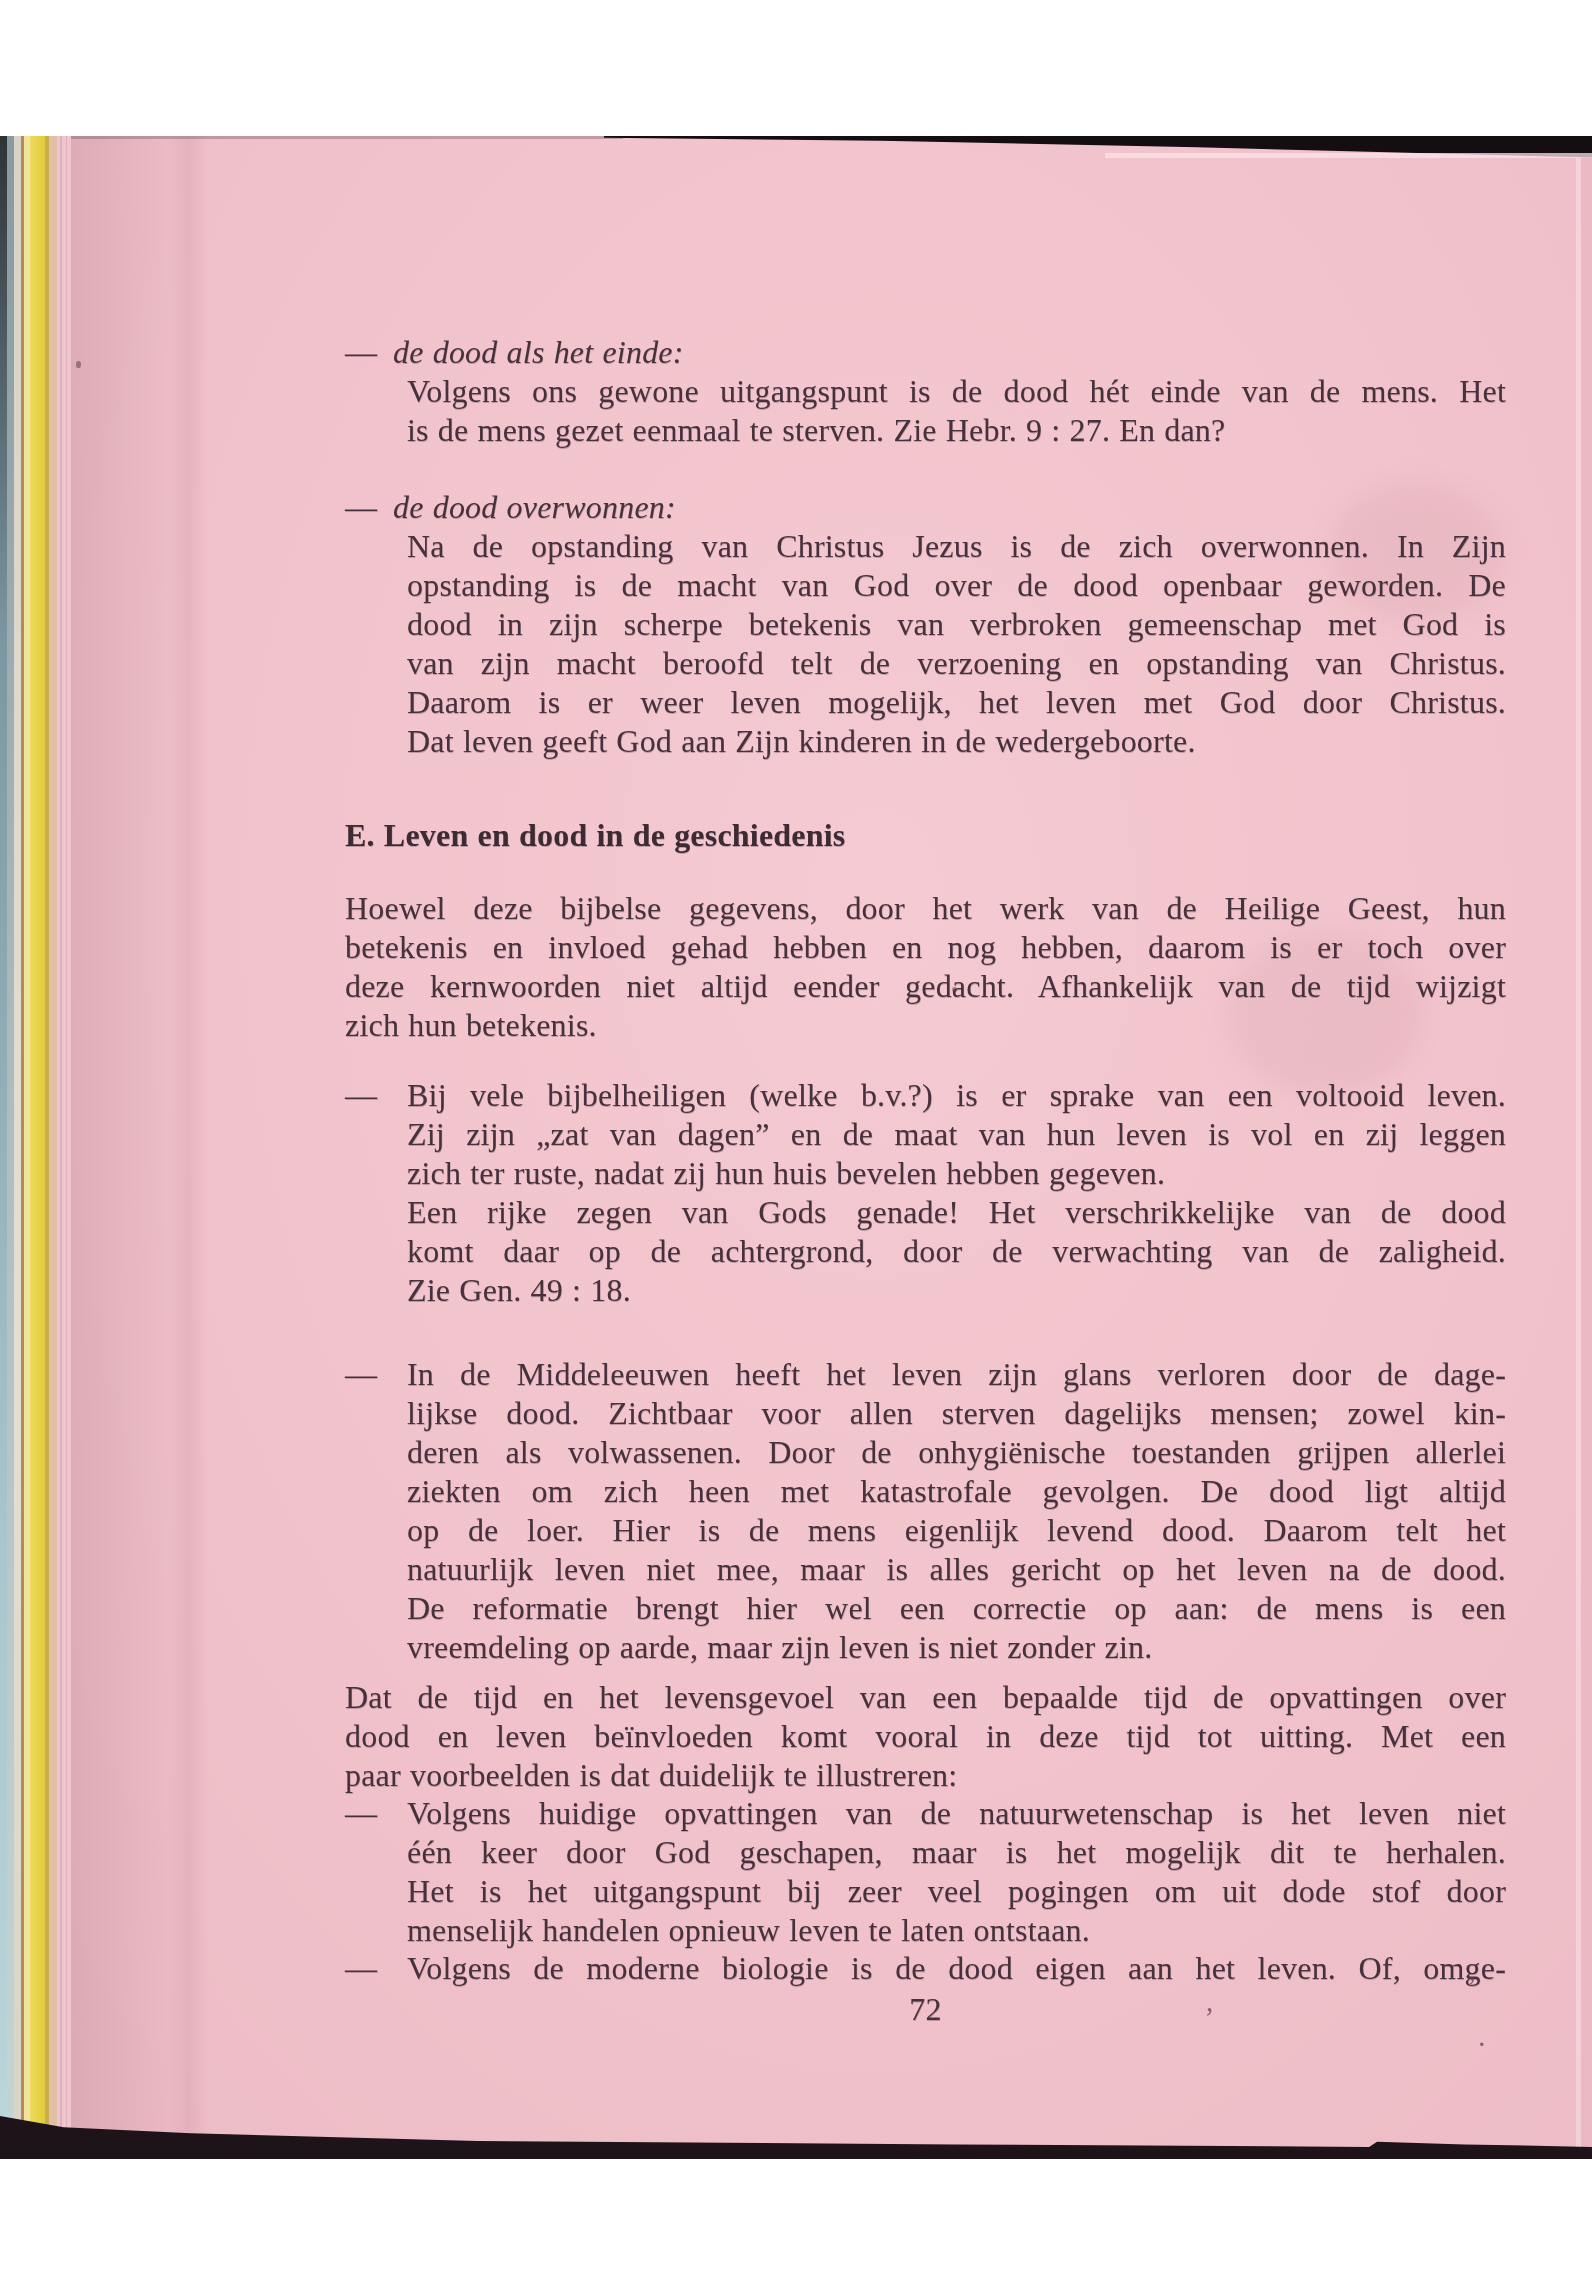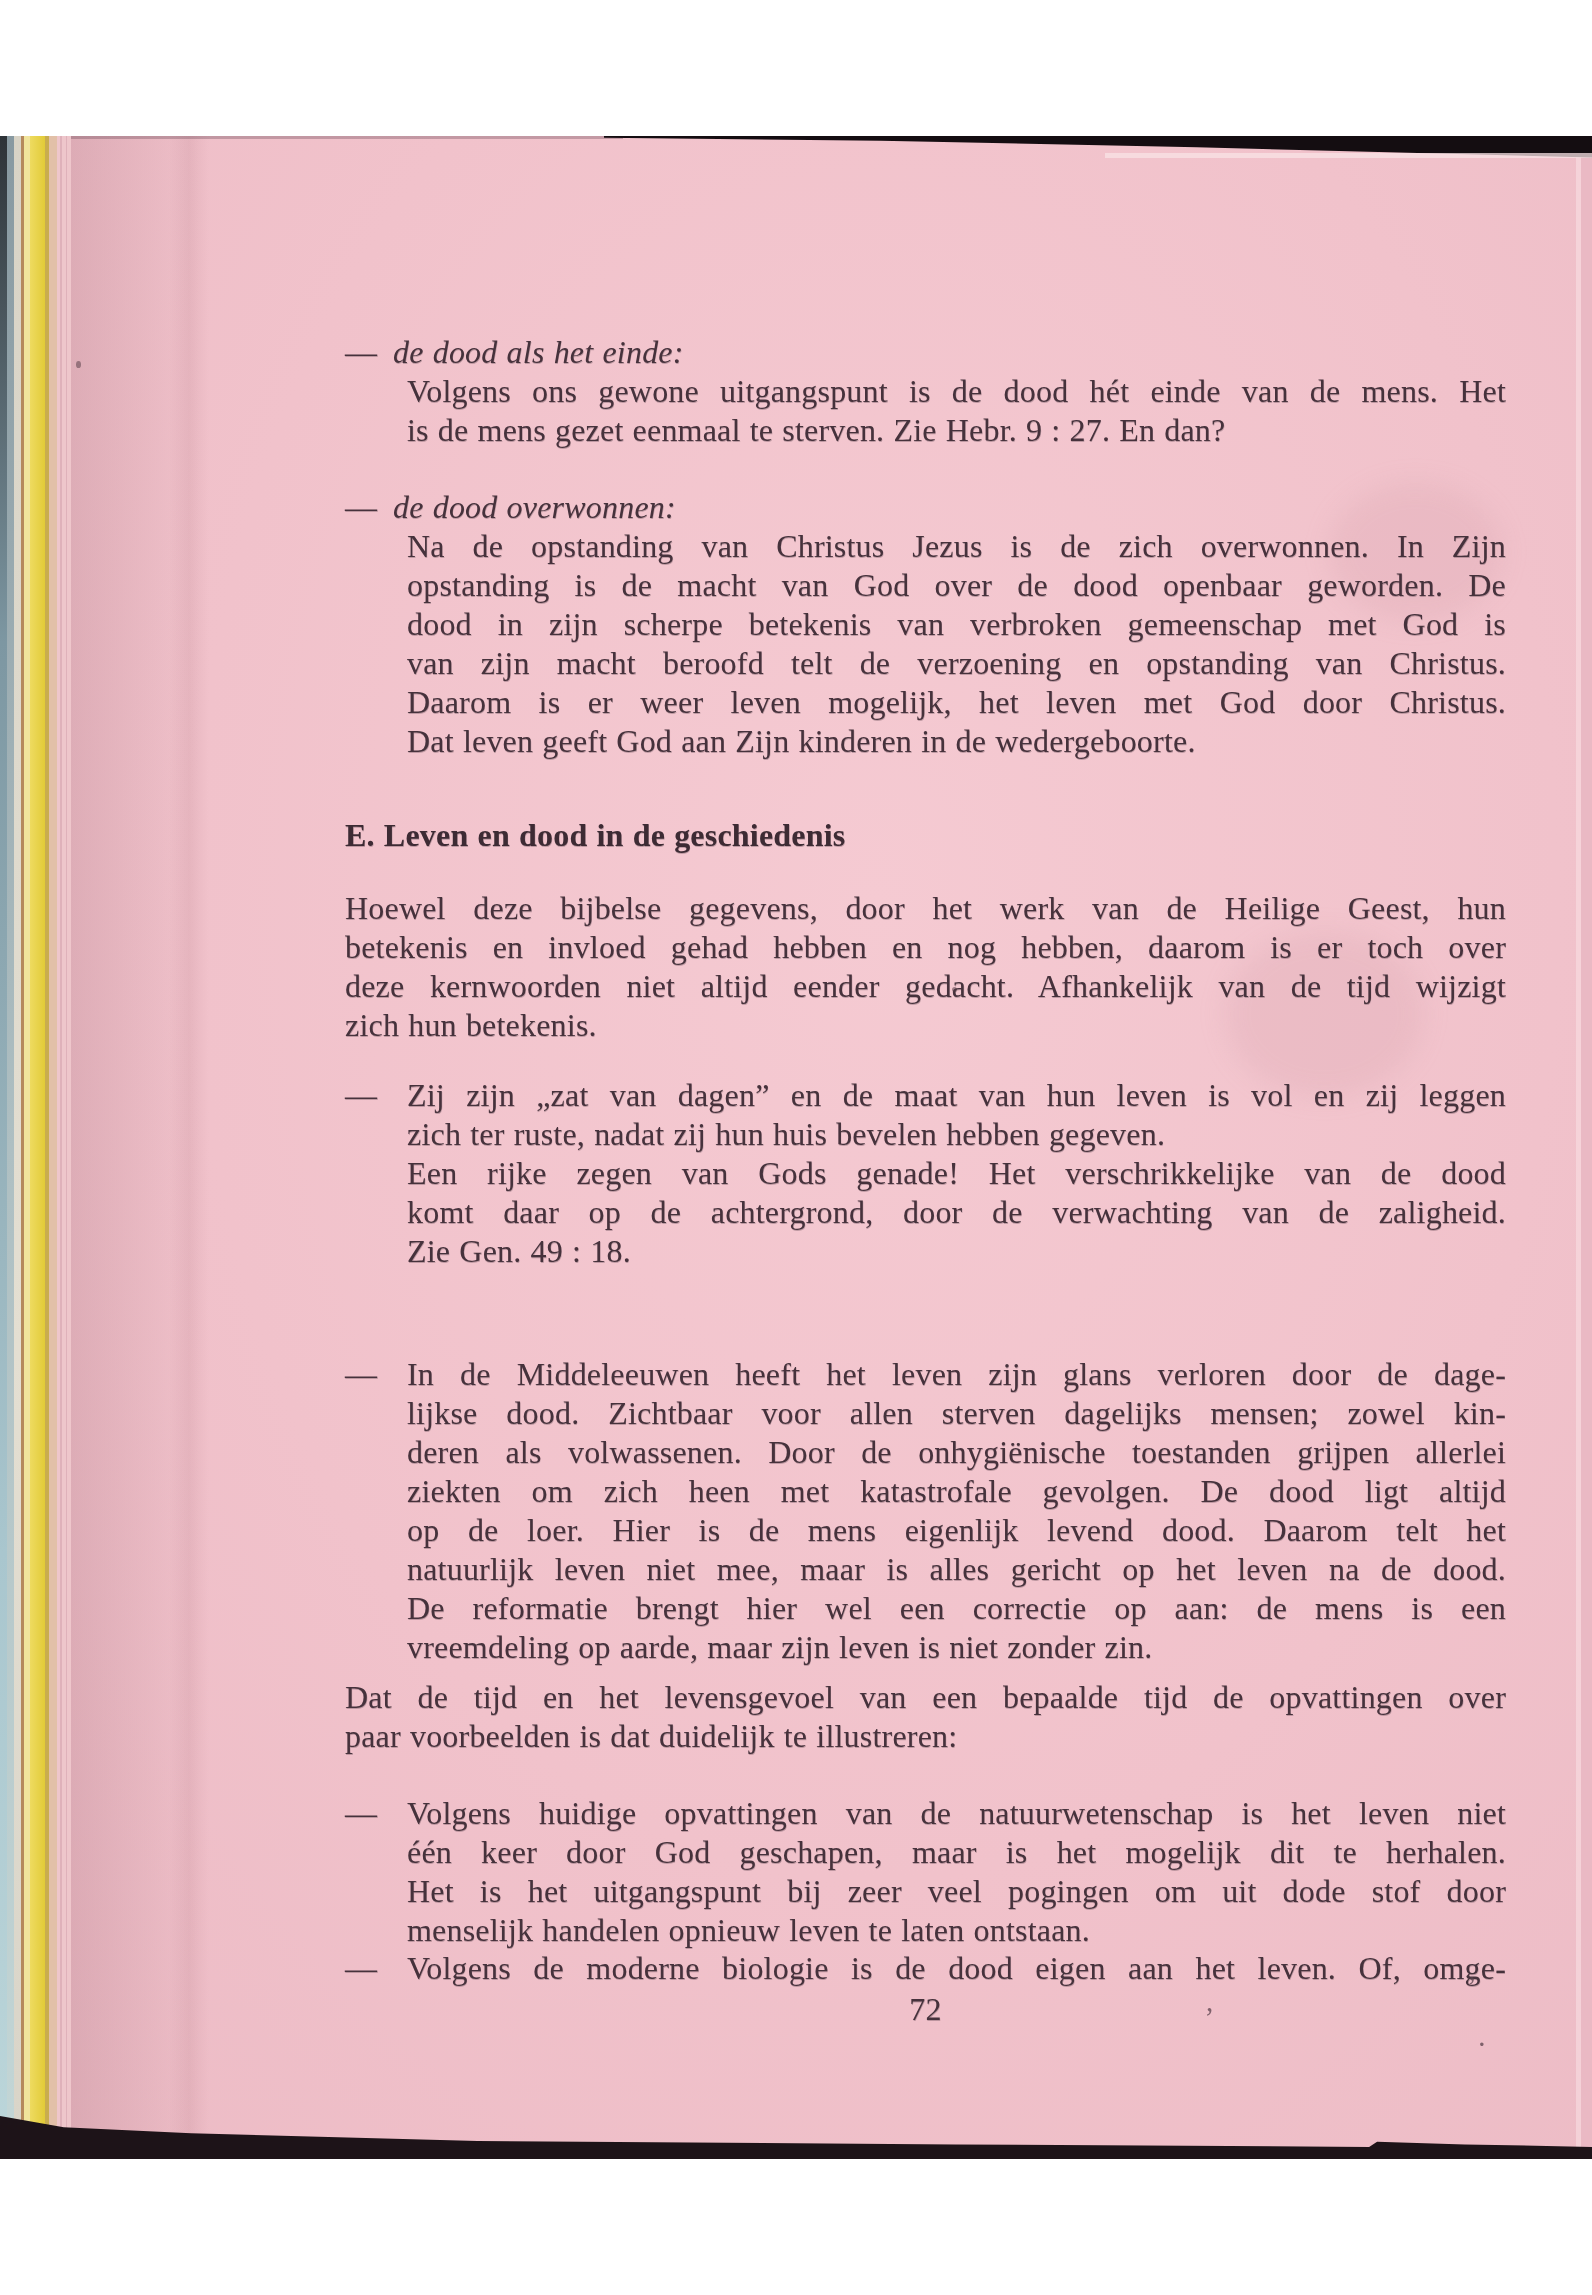--- a/index.html
+++ b/index.html
@@ -106,20 +106,21 @@
 
 <div class="tb" style="top:889px">
   <div class="jl">Hoewel deze bijbelse gegevens, door het werk van de Heilige Geest, hun</div>
   <div class="jl">betekenis en invloed gehad hebben en nog hebben, daarom is er toch over</div>
   <div class="jl">deze kernwoorden niet altijd eender gedacht. Afhankelijk van de tijd wijzigt</div>
   <div class="ll">zich hun betekenis.</div>
 </div>
 
 <div class="tb item" style="top:1076px">
   <span class="dash">—</span>
+  <div class="jl">Bij vele bijbelheiligen (welke b.v.?) is er sprake van een voltooid leven.</div>
   <div class="jl">Zij zijn „zat van dagen” en de maat van hun leven is vol en zij leggen</div>
   <div class="ll">zich ter ruste, nadat zij hun huis bevelen hebben gegeven.</div>
   <div class="jl">Een rijke zegen van Gods genade! Het verschrikkelijke van de dood</div>
   <div class="jl">komt daar op de achtergrond, door de verwachting van de zaligheid.</div>
   <div class="ll">Zie Gen. 49 : 18.</div>
 </div>
 
 <div class="tb item" style="top:1355px">
   <span class="dash">—</span>
   <div class="jl">In de Middeleeuwen heeft het leven zijn glans verloren door de dage-</div>
@@ -127,20 +128,21 @@
   <div class="jl">deren als volwassenen. Door de onhygiënische toestanden grijpen allerlei</div>
   <div class="jl">ziekten om zich heen met katastrofale gevolgen. De dood ligt altijd</div>
   <div class="jl">op de loer. Hier is de mens eigenlijk levend dood. Daarom telt het</div>
   <div class="jl">natuurlijk leven niet mee, maar is alles gericht op het leven na de dood.</div>
   <div class="jl">De reformatie brengt hier wel een correctie op aan: de mens is een</div>
   <div class="ll">vreemdeling op aarde, maar zijn leven is niet zonder zin.</div>
 </div>
 
 <div class="tb" style="top:1678px">
   <div class="jl">Dat de tijd en het levensgevoel van een bepaalde tijd de opvattingen over</div>
+  <div class="jl">dood en leven beïnvloeden komt vooral in deze tijd tot uitting. Met een</div>
   <div class="ll">paar voorbeelden is dat duidelijk te illustreren:</div>
 </div>
 
 <div class="tb item" style="top:1794px">
   <span class="dash">—</span>
   <div class="jl">Volgens huidige opvattingen van de natuurwetenschap is het leven niet</div>
   <div class="jl">één keer door God geschapen, maar is het mogelijk dit te herhalen.</div>
   <div class="jl">Het is het uitgangspunt bij zeer veel pogingen om uit dode stof door</div>
   <div class="ll">menselijk handelen opnieuw leven te laten ontstaan.</div>
 </div>

